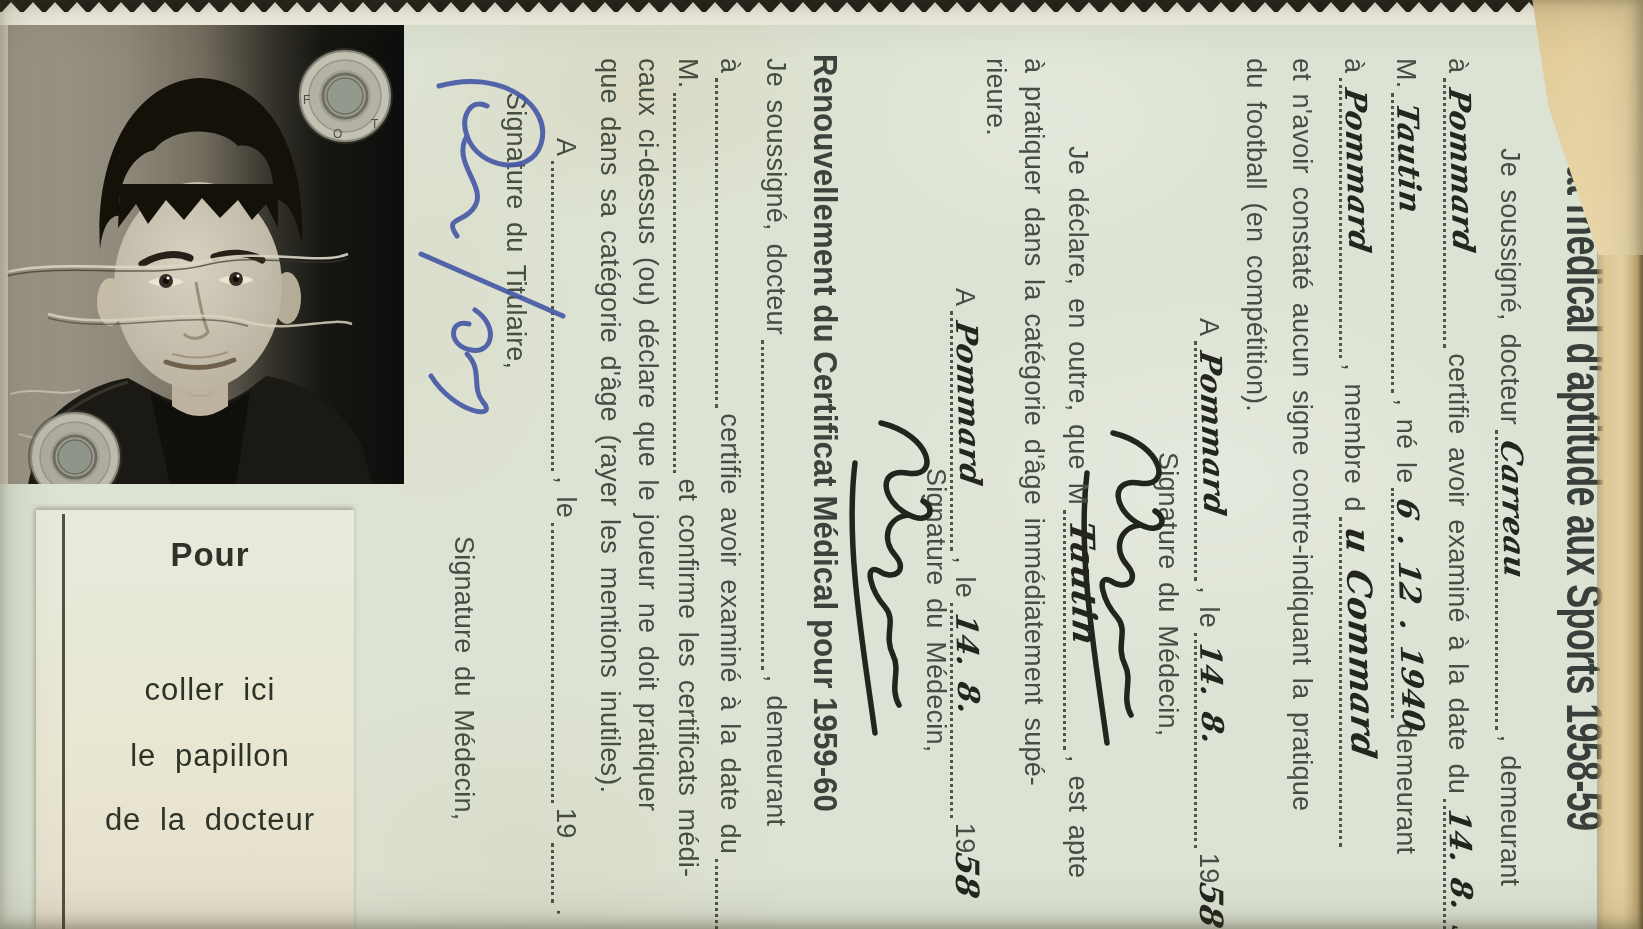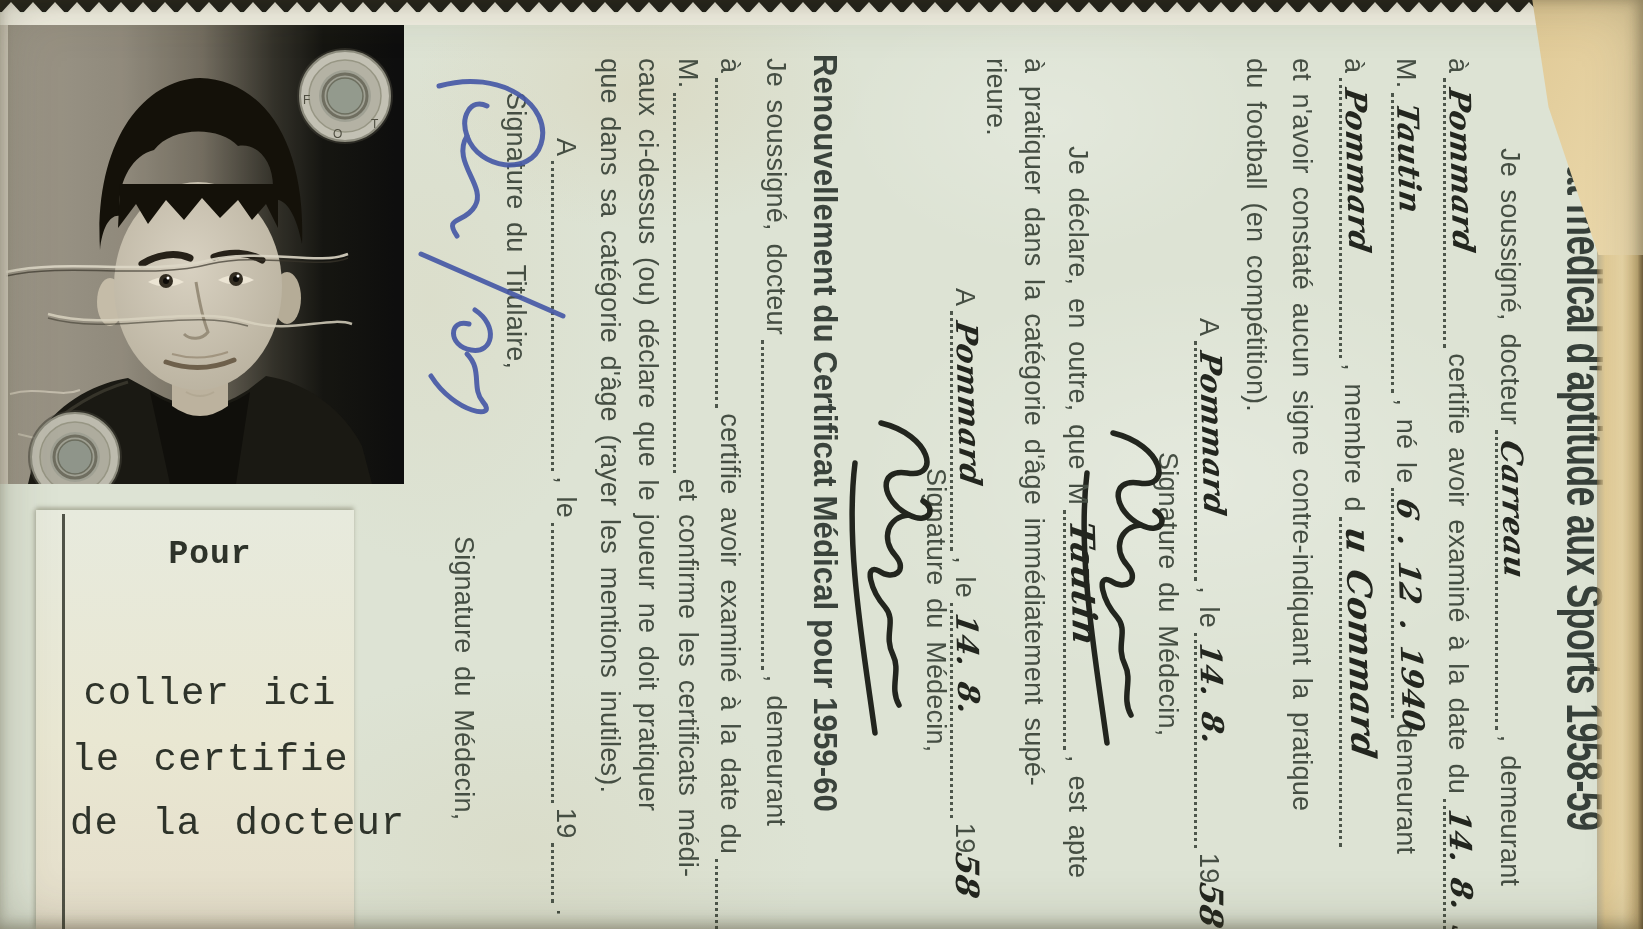--- a/index.html
+++ b/index.html
@@ -33,23 +33,23 @@
   .year-hw{font-family:"DejaVu Serif",serif;font-style:italic;font-weight:bold;
     color:#23261f;font-size:32px;transform:skewX(-10deg);display:inline-block;}
   .sig-svg{position:absolute;}
   
   .slip{position:absolute;left:36px;top:510px;width:318px;height:419px;
     background:linear-gradient(180deg,#e7eadd 0%,#e9e7d2 55%,#e5decb 100%);
     box-shadow:0 -3px 4px rgba(90,85,60,.3), -3px 0 4px rgba(90,85,60,.18);}
   .slip-rule{position:absolute;left:26px;top:4px;bottom:0;width:3px;
     background:#34372d;opacity:.85;}
   .slip-line{position:absolute;left:34px;right:4px;text-align:center;
-    color:#2e332a;white-space:nowrap;font-family:Liberation Mono, monospace;}
+    color:#2e332a;white-space:nowrap;}
   .slip-b{font-weight:bold;font-size:33px;letter-spacing:1px;}
-  .slip-r{font-size:39px;letter-spacing:1px;word-spacing:9px;}
+  .slip-r{font-size:31px;letter-spacing:1px;word-spacing:9px;}
   .slip-y{font-weight:bold;font-size:36px;letter-spacing:3px;}
   .photo-wrap{position:absolute;left:0;top:14px;width:404px;height:470px;}
   .serration{position:absolute;left:0;top:-1px;width:1643px;height:26px;}
   .tan-strip{position:absolute;right:0;top:0;width:46px;height:100%;
     background:linear-gradient(90deg, rgba(150,120,70,.45) 0%, #e2cb96 18%, #ecd9a9 55%, #dec389 88%, #8a744c 100%);}
   .tan-wedge{position:absolute;right:0;top:0;width:135px;height:255px;
     background:linear-gradient(120deg,#dfc globalization,#e8d5a4);
     background:linear-gradient(120deg,#dfc894,#ecdaae);
     clip-path:polygon(18% 0, 100% 0, 100% 100%, 67% 100%, 30% 42%);}
   .vignette{position:absolute;inset:0;pointer-events:none;
@@ -222,21 +222,21 @@
         <circle r="17" fill="#8f958a"></circle>
           <circle r="17" fill="none" stroke="#50503f" stroke-width="1.5" opacity=".6"></circle>
       </g>
     </svg>
   </div>
 
   <div class="slip">
     <div class="slip-rule"></div>
     <div class="slip-line slip-b" style="top:26px">Pour</div>
     <div class="slip-line slip-r" style="top:162px">coller ici</div>
-    <div class="slip-line slip-r" style="top:228px">le certifie</div>
+    <div class="slip-line slip-r" style="top:228px">le papillon</div>
     <div class="slip-line slip-r" style="top:292px">de la docteur</div>
   </div>
 
   <svg class="serration">
     <defs>
       <pattern id="zz" width="22" height="26" patternUnits="userSpaceOnUse">
         <path d="M0,26 L0,15 L11,3 L22,15 L22,26 Z" fill="#f2f0e3"></path>
       </pattern>
     </defs>
     <rect x="0" y="0" width="1643" height="13" fill="#20201a"></rect>

